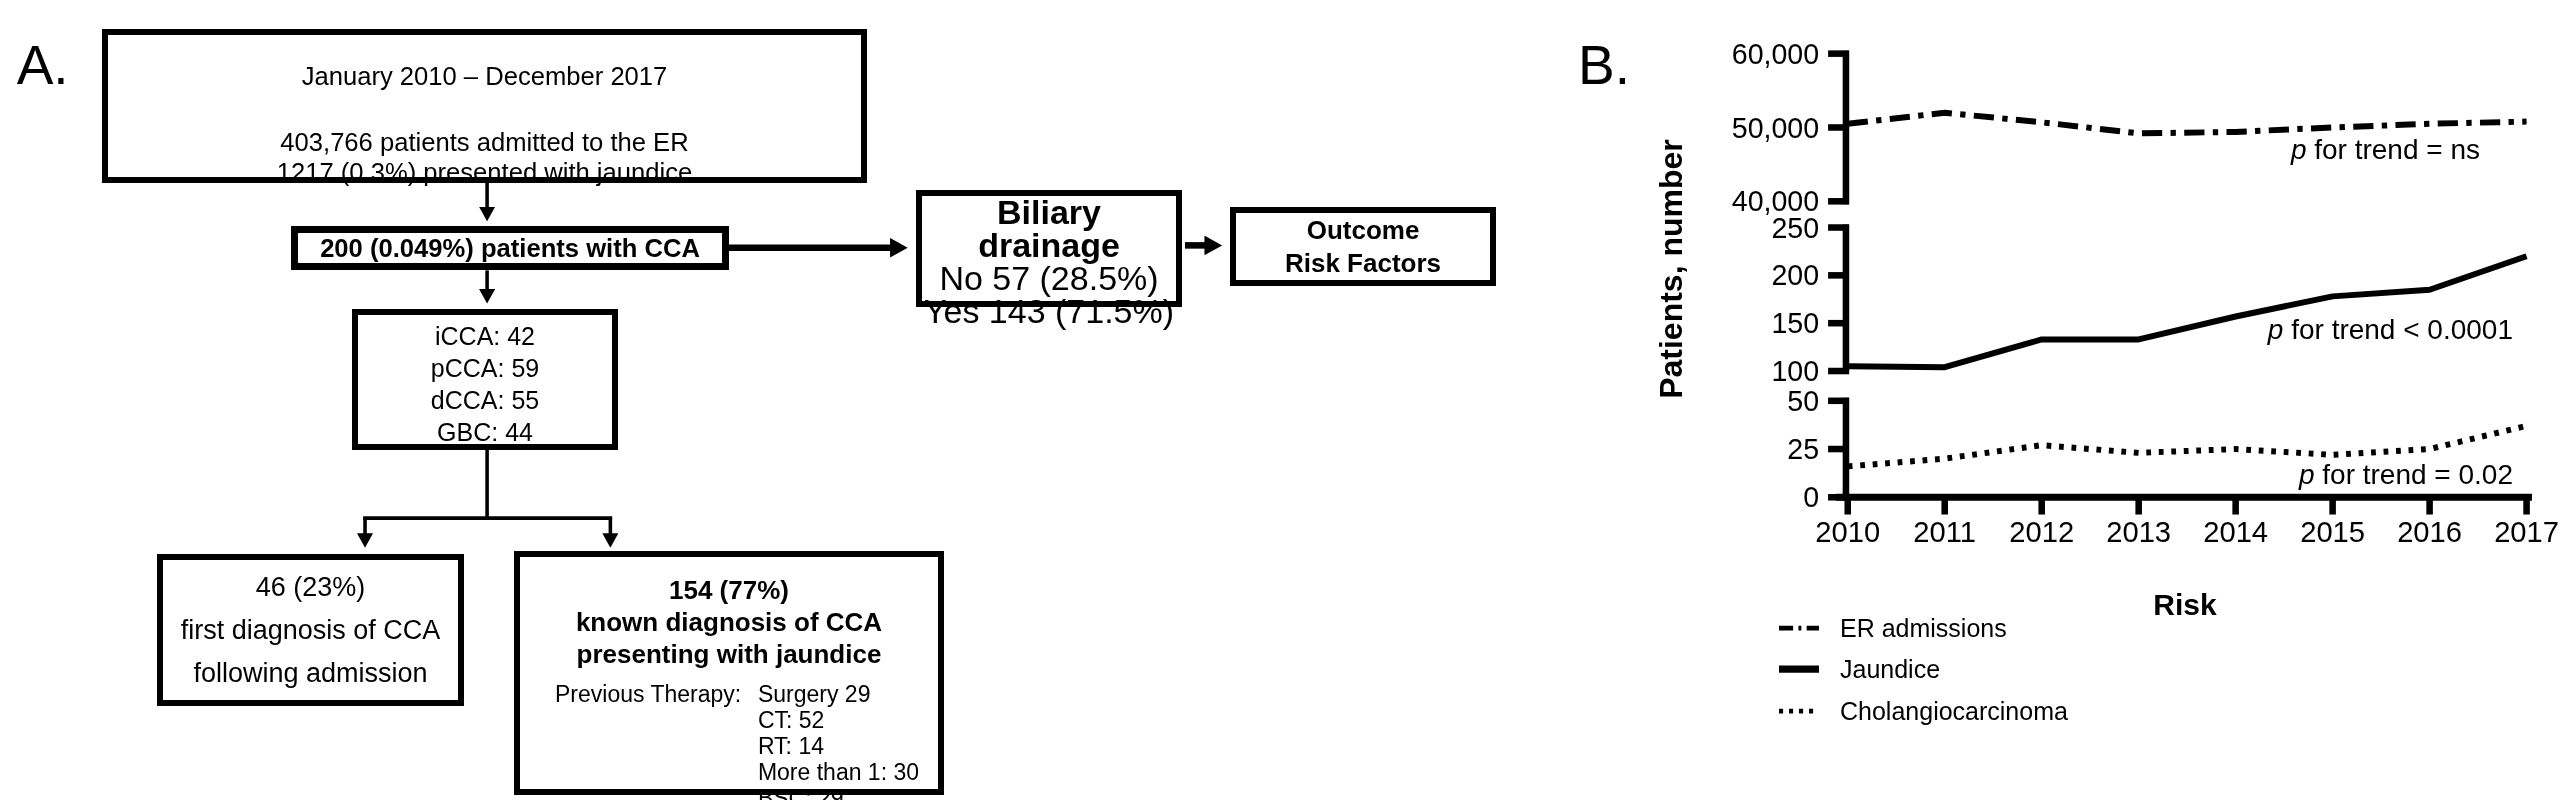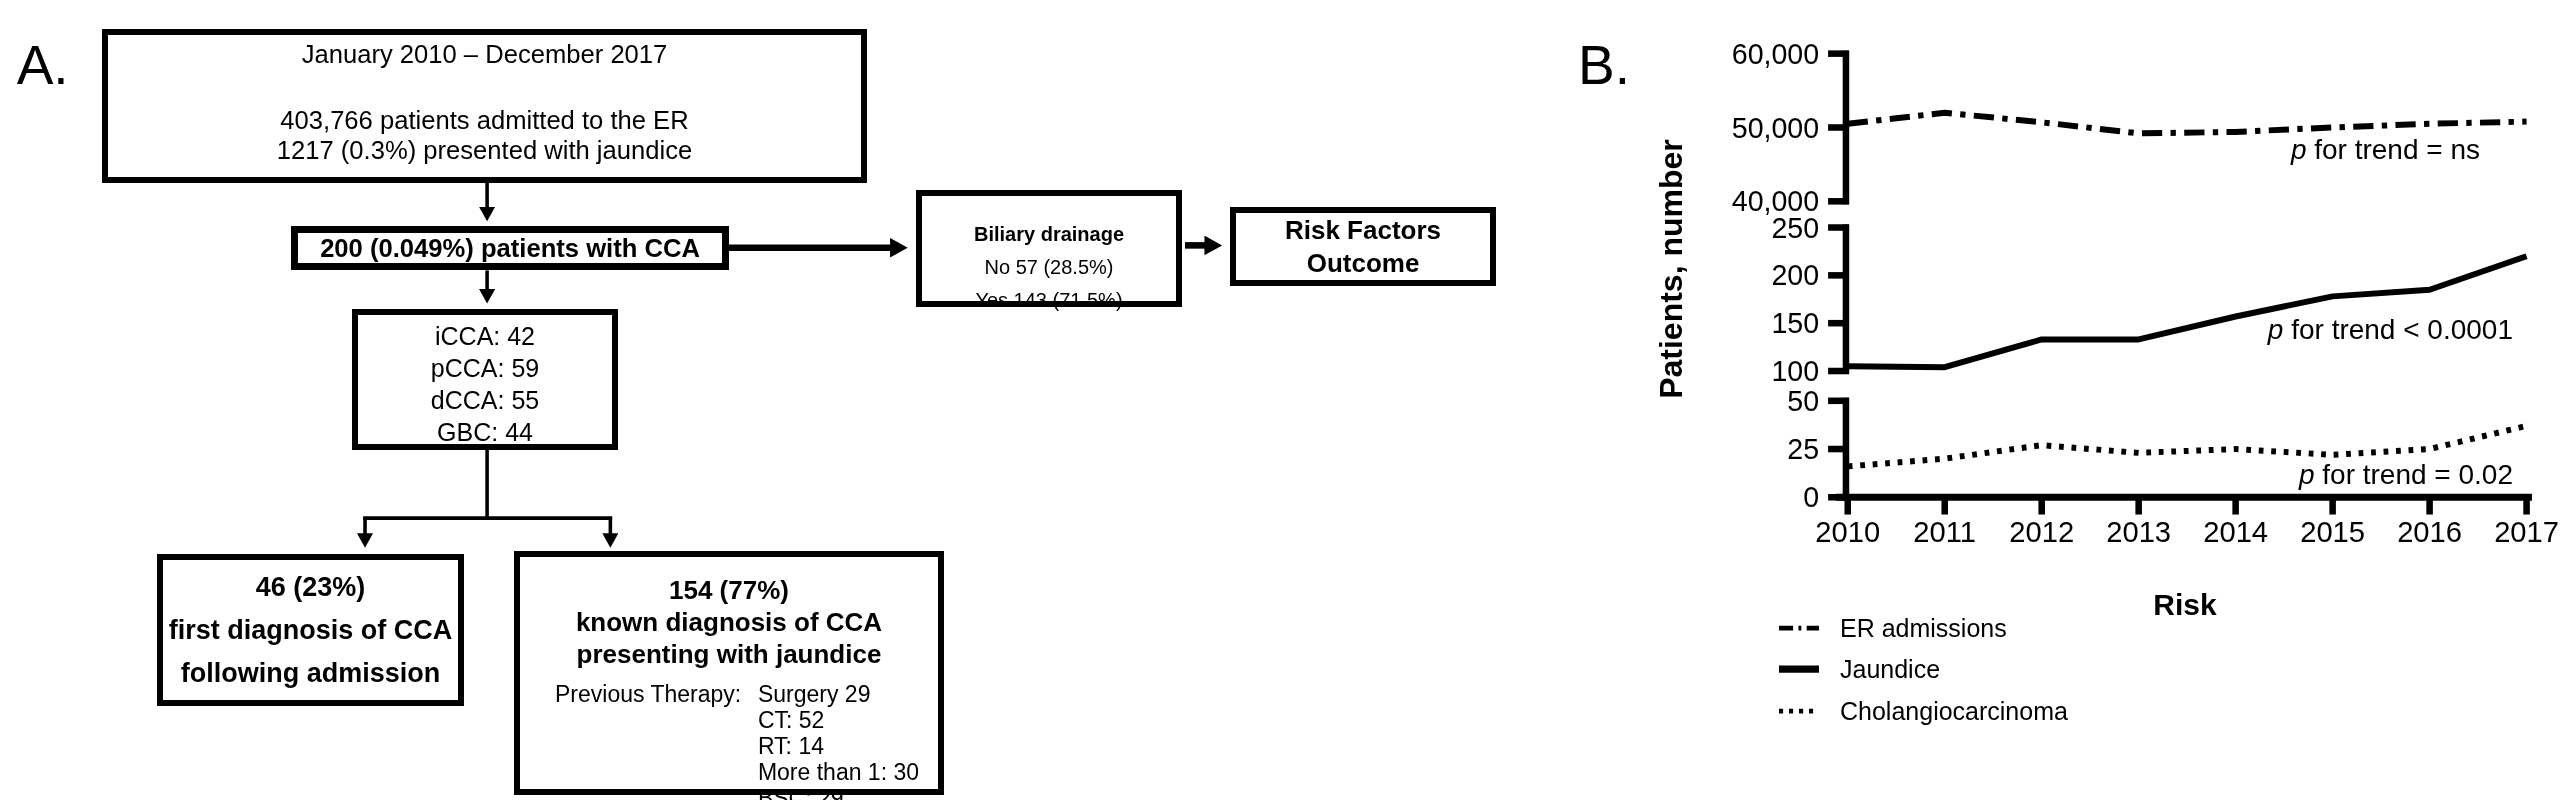--- a/index.html
+++ b/index.html
@@ -3,35 +3,35 @@
 <meta charset="utf-8">
 <style>
   html,body{margin:0;padding:0;background:#ffffff;}
   #stage{position:relative;width:2576px;height:801px;background:#ffffff;overflow:hidden;
          font-family:"Liberation Sans",sans-serif;color:#000;}
   .panel-label{position:absolute;font-size:55px;font-weight:400;color:#000;}
   .fbox{position:absolute;background:#fff;border:6px solid #000;box-sizing:border-box;
         text-align:center;color:#000;}
   .fbox .ln{display:block;}
   #box-period{left:102px;top:29px;width:765px;height:154px;font-size:25.6px;line-height:30px;}
-  #box-period .pad{padding-top:4px;}
+  #box-period .pad{padding-top:26px;}
   #box-period .gap{margin-top:36px;}
   #box-cca{left:264px;top:226px;width:438px;height:44px;border-width:7.1px;
            display:flex;align-items:center;justify-content:center;
            font-size:25.6px;font-weight:bold;margin-left:27px;}
   #box-biliary{left:916px;top:190px;width:266px;height:117px;border-width:6.6px;
-               font-size:20px;line-height:33px;padding-top:22px;}
+               font-size:34px;line-height:33px;padding-top:0;}
   #box-risk{left:1230px;top:207px;width:266px;height:79px;border-width:6.6px;
             display:flex;flex-direction:column;justify-content:center;
             font-size:26px;font-weight:bold;line-height:33px;}
   #box-subtypes{left:352px;top:309px;width:266px;height:141px;
                 font-size:25px;line-height:32px;padding-top:4.8px;}
   #box-first{left:157px;top:554px;width:307px;height:152px;border-width:6.6px;
              display:flex;flex-direction:column;justify-content:center;
-             font-size:27px;font-weight:bold;line-height:43px;}
+             font-size:27px;font-weight:normal;line-height:43px;}
   #box-known{left:514px;top:551px;width:430px;height:244px;
              font-size:26px;font-weight:bold;line-height:32px;padding-top:17px;}
   #box-known .therapy{display:flex;font-size:23px;font-weight:400;line-height:26px;
                       padding-left:35px;margin-top:11px;text-align:left;}
   #box-known .tlabel{white-space:nowrap;margin-right:16.7px;}
   #box-known .tlist span{display:block;}
   svg.overlay{position:absolute;left:0;top:0;width:2576px;height:801px;pointer-events:none;}
   .ctext{font-family:"Liberation Sans",sans-serif;fill:#000;}
   .ylab{position:absolute;left:1444px;top:250px;width:453px;height:38px;line-height:38px;
         text-align:center;font-size:32px;font-weight:bold;transform:rotate(-90deg);}
@@ -83,22 +83,22 @@
     <span>200 (0.049%) patients with CCA</span>
   </div>
 
   <div class="fbox" id="box-biliary">
     <span class="ln" style="font-weight:bold;">Biliary drainage</span>
     <span class="ln">No 57 (28.5%)</span>
     <span class="ln">Yes 143 (71.5%)</span>
   </div>
 
   <div class="fbox" id="box-risk">
+    <span class="ln">Outcome</span>
     <span class="ln">Risk Factors</span>
-    <span class="ln">Outcome</span>
   </div>
 
   <div class="fbox" id="box-subtypes">
     <span class="ln">iCCA: 42</span>
     <span class="ln">pCCA: 59</span>
     <span class="ln">dCCA: 55</span>
     <span class="ln">GBC: 44</span>
   </div>
 
   <div class="fbox" id="box-first">

